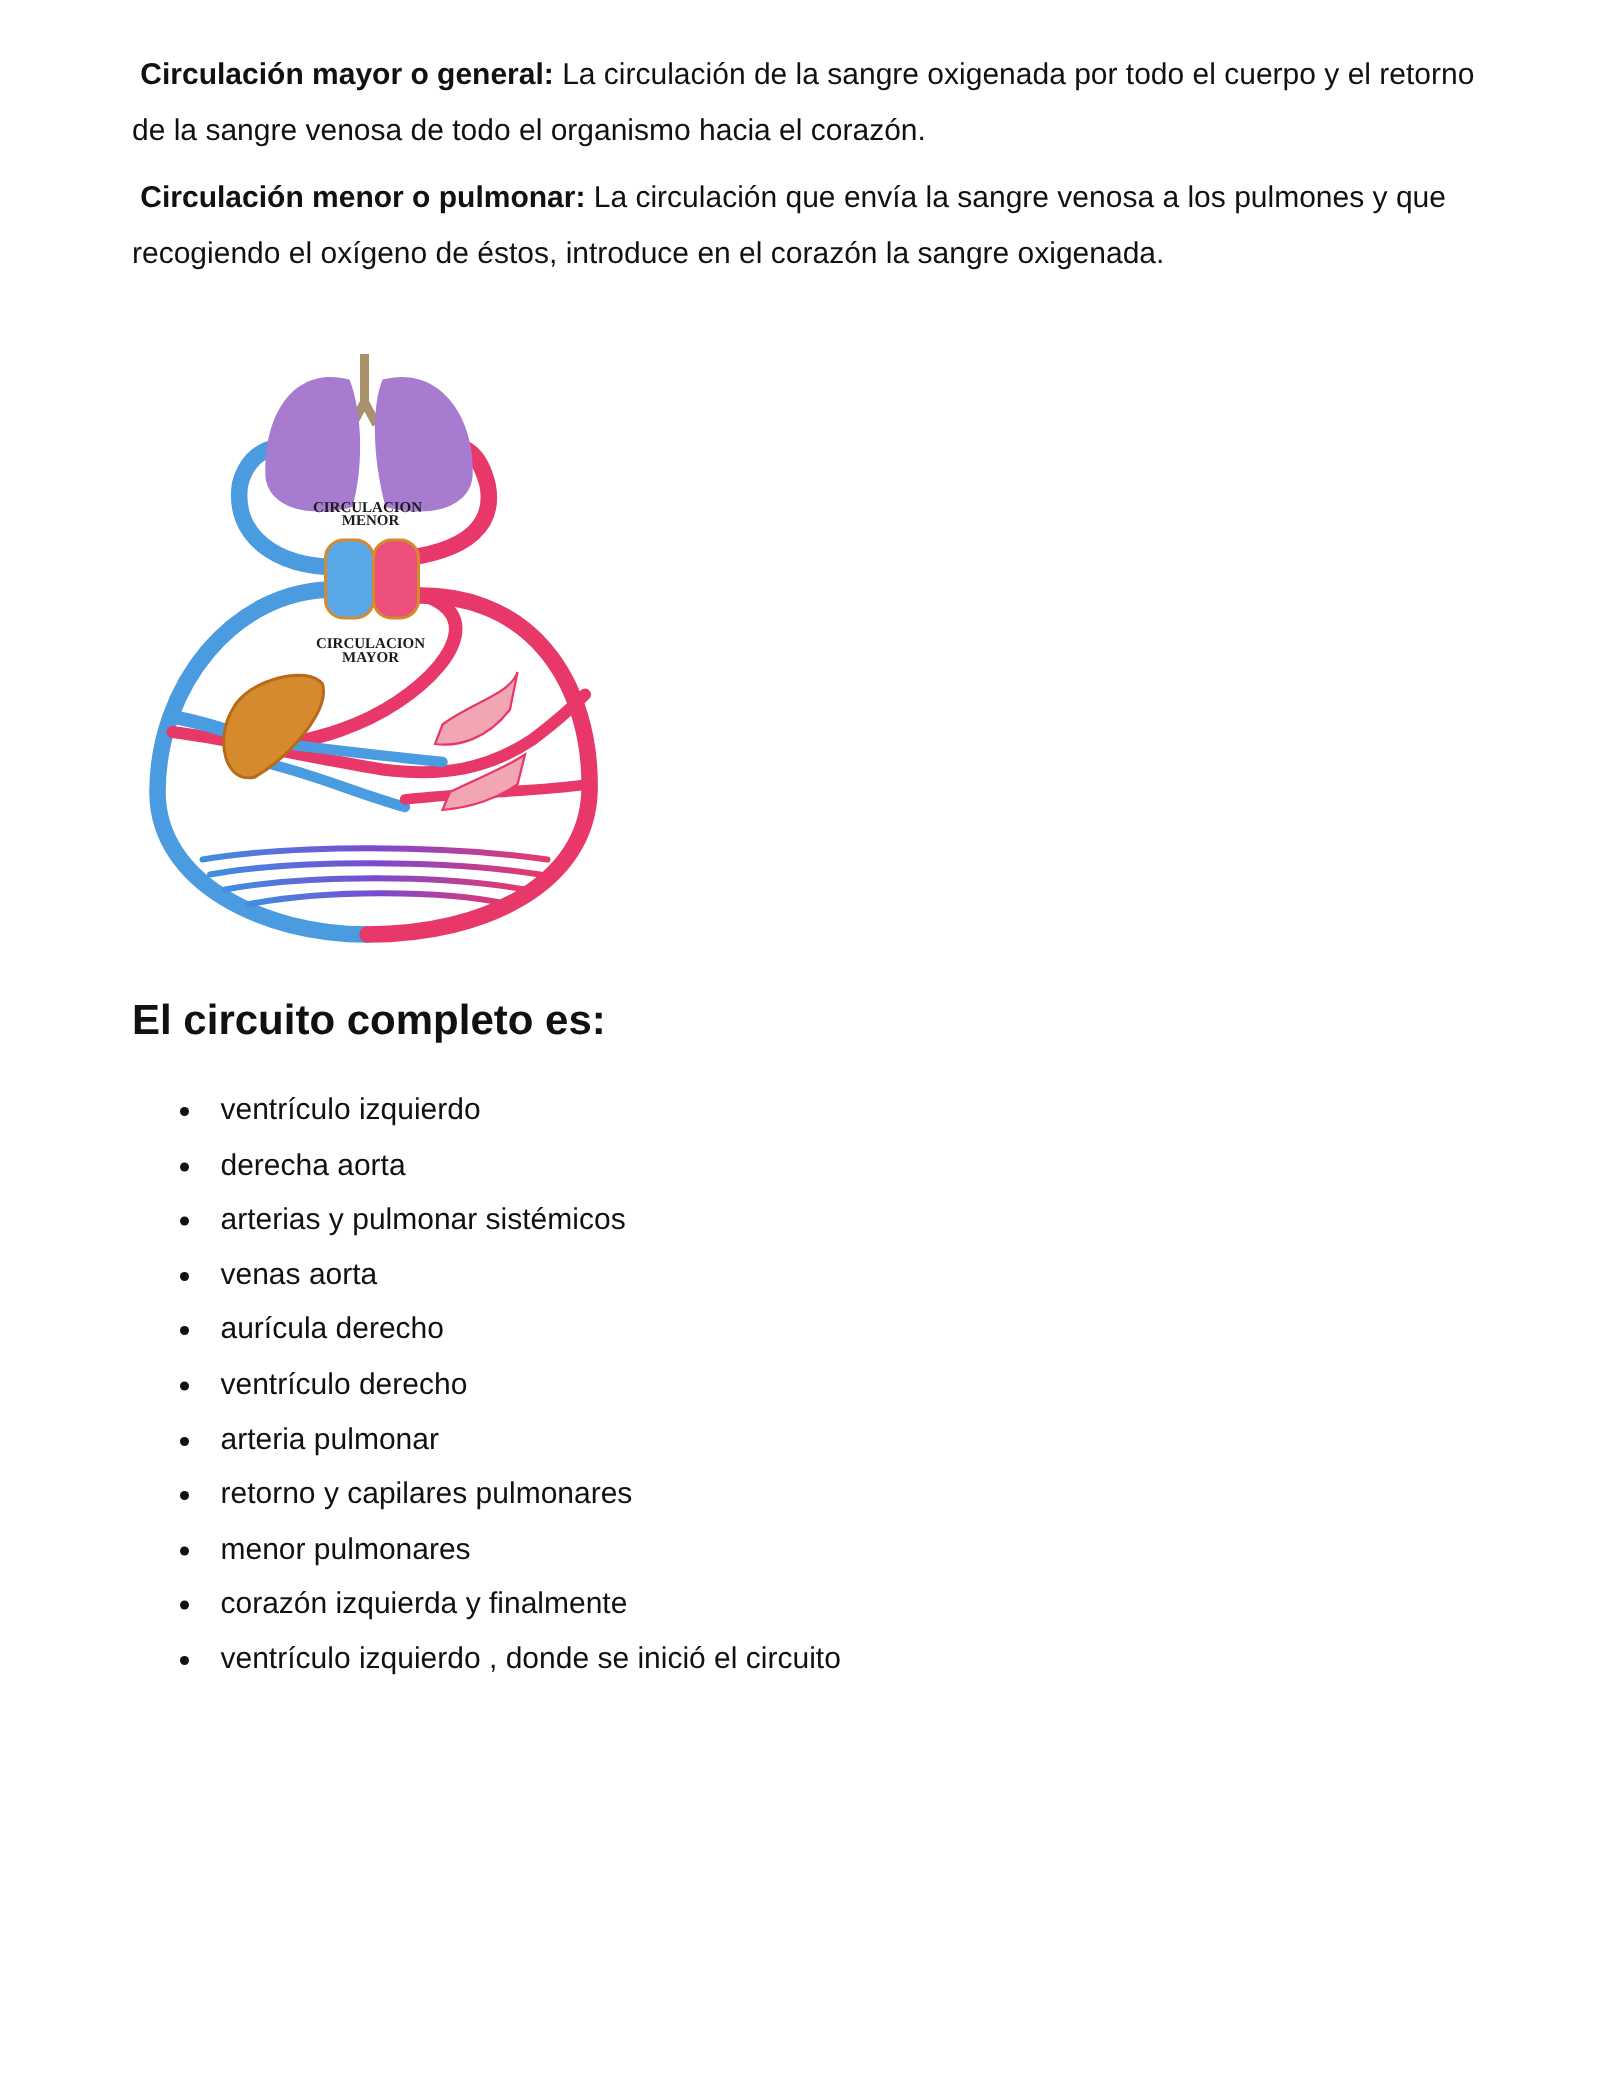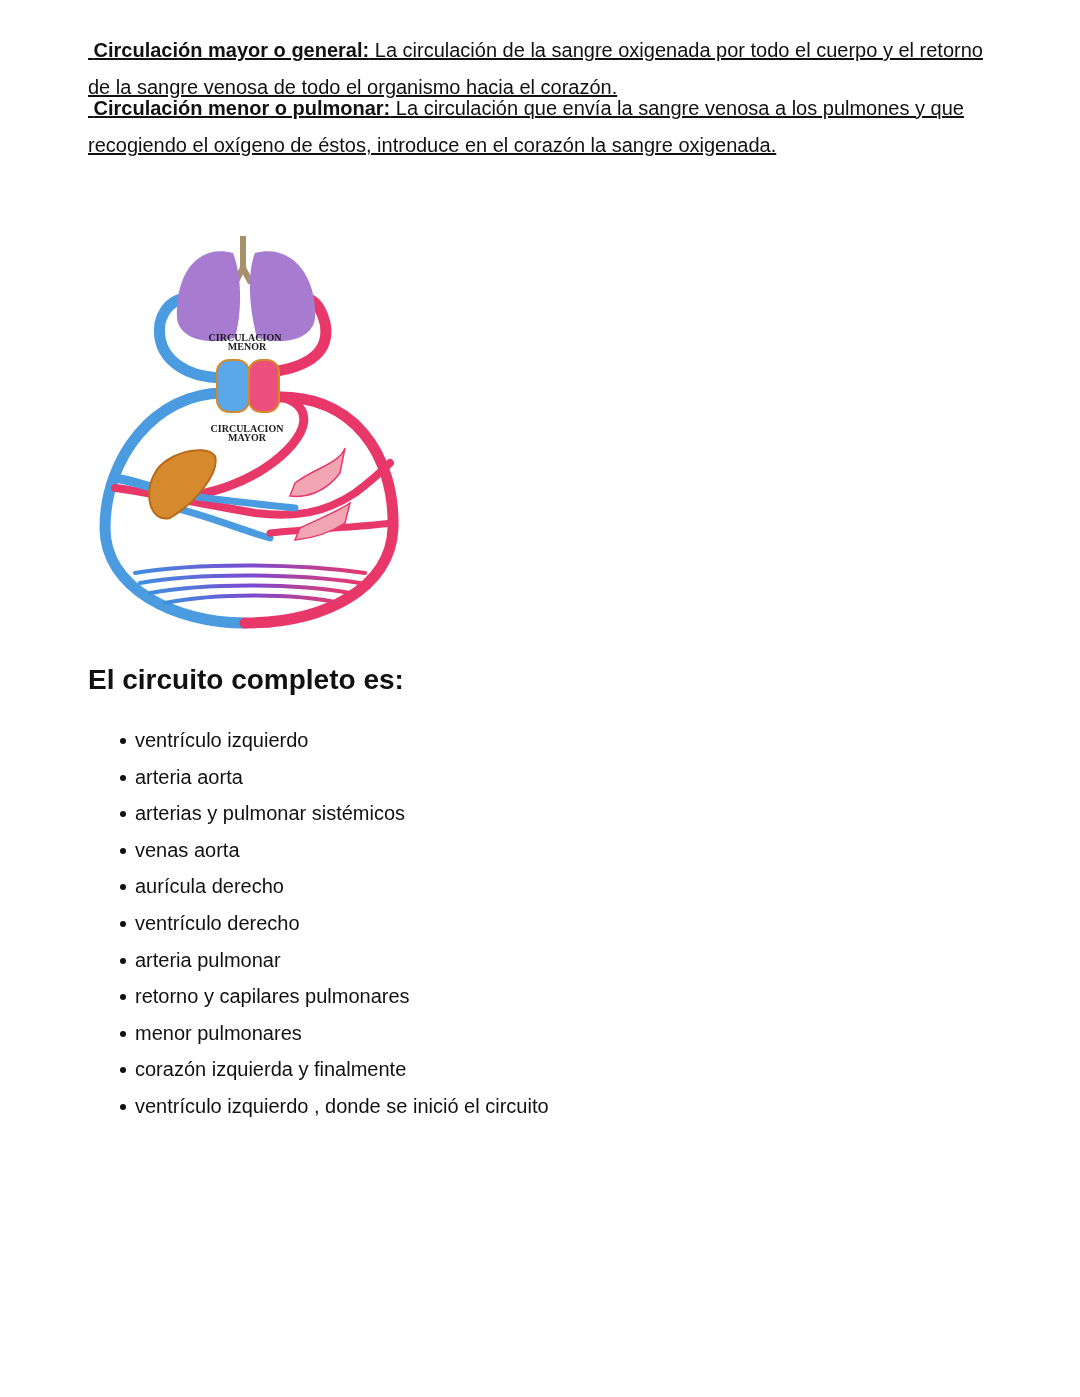--- a/index.html
+++ b/index.html
@@ -2,45 +2,45 @@
 <html><head>
 <meta charset="utf-8">
 <style>
   html, body { margin: 0; padding: 0; background: #ffffff; }
   body {
     width: 1080px; height: 1397px; position: relative; overflow: hidden;
     font-family: "Liberation Sans", sans-serif; color: #111;
   }
   .para {
     position: absolute; left: 88px; width: 920px;
-    font-size: 20px; line-height: 37px; margin: 0; text-decoration: underline;
+    font-size: 20px; line-height: 37px; margin: 0;
   }
   .para b { font-weight: bold; }
   #p1 { top: 32px; }
-  #p2 { top: 90px; }
+  #p2 { top: 114px; }
   .diagram { position: absolute; left: 95px; top: 228px; width: 320px; height: 405px; }
   .diagram-label {
     font-family: "Liberation Serif", serif; font-weight: bold; font-size: 10px;
     fill: #1a1a1a; text-anchor: middle;
   }
   #circuit-title {
     position: absolute; left: 88px; top: 666px; margin: 0;
     font-size: 28px; font-weight: bold; line-height: 28px;
   }
   #circuit-list {
     position: absolute; left: 0; top: 722px; margin: 0; padding: 0; list-style: none;
   }
   #circuit-list li {
     position: relative; height: 36.6px; line-height: 36.6px; font-size: 20px;
   }
   #circuit-list .bullet {
     position: absolute; left: 120px; top: 16px; width: 6px; height: 6px;
     border-radius: 50%; background: #111;
   }
-  #circuit-list .item-text { position: absolute; left: 135px; white-space: nowrap; }
+  #circuit-list .item-text { position: absolute; left: 147px; white-space: nowrap; }
 </style>
 </head>
 <body>
 
 <p class="para" id="p1">&nbsp;<b>Circulación mayor o general:</b><span> La circulación de la sangre oxigenada por todo el cuerpo y el retorno de la sangre venosa de todo el organismo hacia el corazón.</span></p>
 
 <p class="para" id="p2">&nbsp;<b>Circulación menor o pulmonar:</b><span> La circulación que envía la sangre venosa a los pulmones y que recogiendo el oxígeno de éstos, introduce en el corazón la sangre oxigenada.</span></p>
 
 <svg class="diagram" viewBox="0 0 320 405" xmlns="http://www.w3.org/2000/svg">
   <defs>
@@ -98,21 +98,21 @@
 
 <h3 id="circuit-title">El circuito completo es:</h3>
 
 <ul id="circuit-list">
   <li>
       <span class="bullet"></span>
       <span class="item-text">ventrículo izquierdo</span>
     </li>
   <li>
       <span class="bullet"></span>
-      <span class="item-text">arteria aorta</span>
+      <span class="item-text">derecha aorta</span>
     </li>
   <li>
       <span class="bullet"></span>
       <span class="item-text">arterias y pulmonar sistémicos</span>
     </li>
   <li>
       <span class="bullet"></span>
       <span class="item-text">venas aorta</span>
     </li>
   <li>

